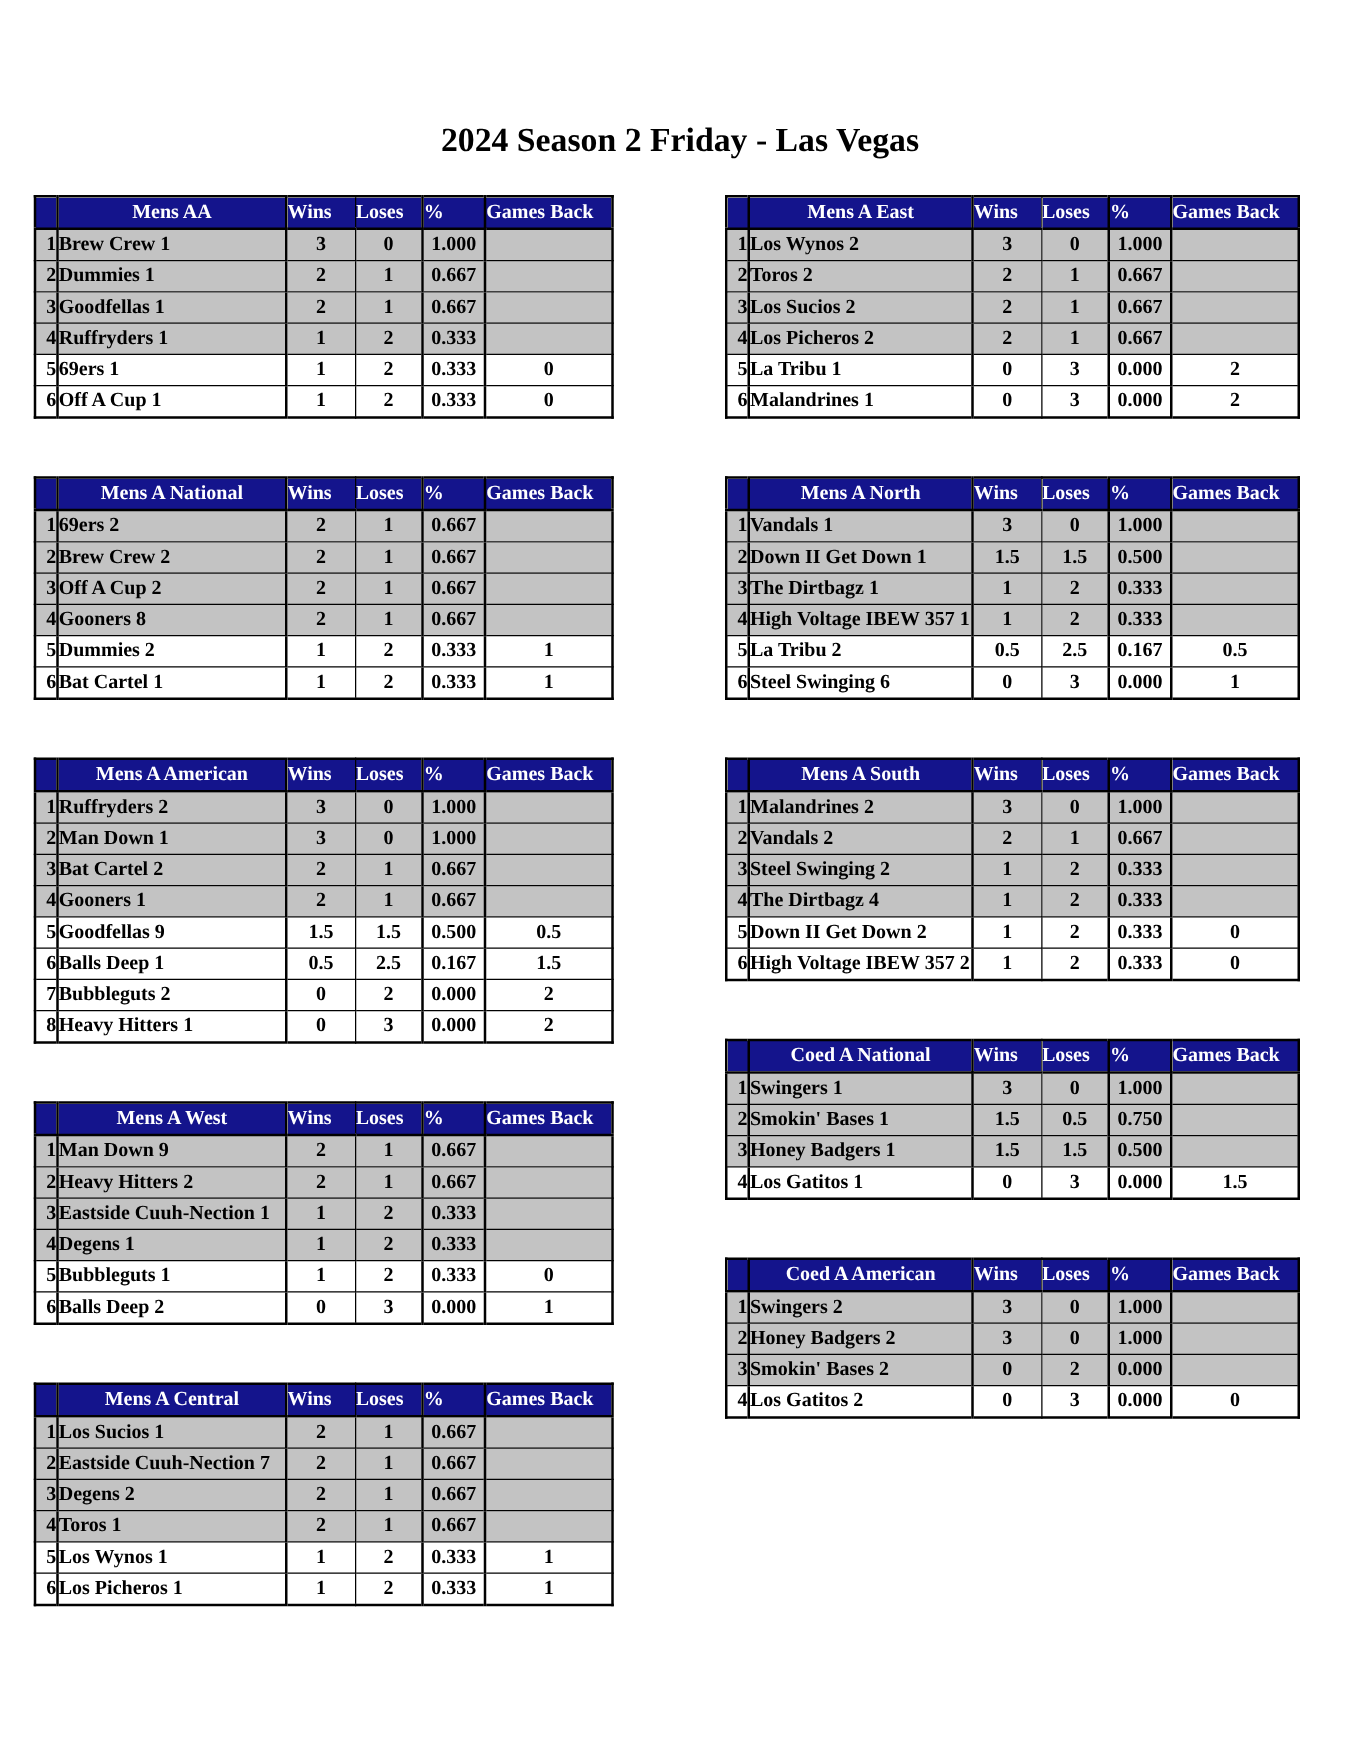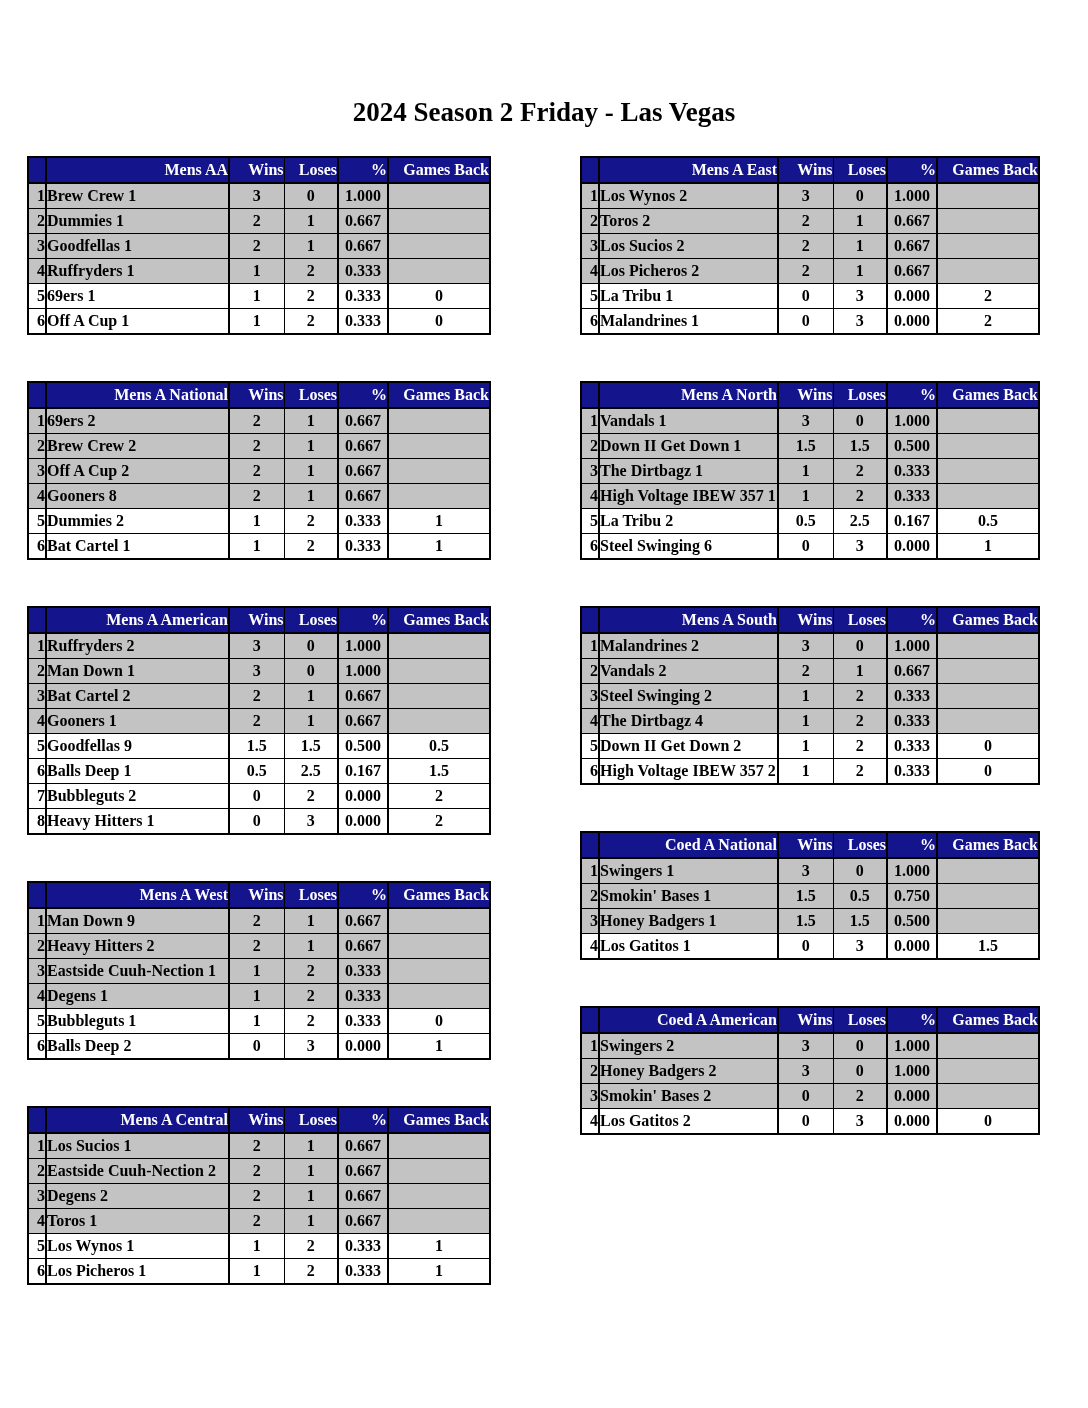--- a/index.html
+++ b/index.html
@@ -43,38 +43,38 @@
     font-weight: bold;
     line-height: 24px;
     white-space: nowrap;
     overflow: hidden;
     padding: 0;
   }
   .standings thead th {
     background: var(--header-bg, #14148C);
     color: var(--header-text, #ffffff);
     border-bottom: 2px solid #000000;
-    text-align: right;
+    text-align: left;
   }
   .standings tr.shaded td { background: var(--shaded-row, #C3C3C3); }
   .standings tr.plain  td { background: var(--white-row, #ffffff); }
 
   .col-rank  { width: 18px; }
   .col-wins  { width: 55px; }
   .col-loses { width: 54px; }
   .col-pct   { width: 50px; }
   .col-gb    { width: 102px; }
 
   .c-rank  { text-align: right; padding-right: 3px; border-right-width: 2px !important; }
   .c-team  { text-align: left;  padding-left: 4px;  border-right-width: 2px !important; }
   .c-wins  { text-align: center; }
   .c-loses { text-align: center; border-right-width: 2px !important; }
   .c-pct   { text-align: center; border-right-width: 2px !important; }
   .c-gb    { text-align: center; }
-  .standings thead th.c-team { padding-left: 0; }
+  .standings thead th.c-team { text-align: center; padding-left: 0; }
 </style>
 </head>
 <body>
 
 <div class="page">
   <h1 class="title">2024 Season 2 Friday - Las Vegas</h1>
   <div class="col col-left">
       <table class="standings">
         <colgroup>
           <col class="col-rank">
@@ -394,21 +394,21 @@
           <tr class="shaded">
             <td class="c-rank">1</td>
             <td class="c-team">Los Sucios 1</td>
             <td class="c-wins">2</td>
             <td class="c-loses">1</td>
             <td class="c-pct">0.667</td>
             <td class="c-gb"></td>
           </tr>
           <tr class="shaded">
             <td class="c-rank">2</td>
-            <td class="c-team">Eastside Cuuh-Nection 2</td>
+            <td class="c-team">Eastside Cuuh-Nection 7</td>
             <td class="c-wins">2</td>
             <td class="c-loses">1</td>
             <td class="c-pct">0.667</td>
             <td class="c-gb"></td>
           </tr>
           <tr class="shaded">
             <td class="c-rank">3</td>
             <td class="c-team">Degens 2</td>
             <td class="c-wins">2</td>
             <td class="c-loses">1</td>

